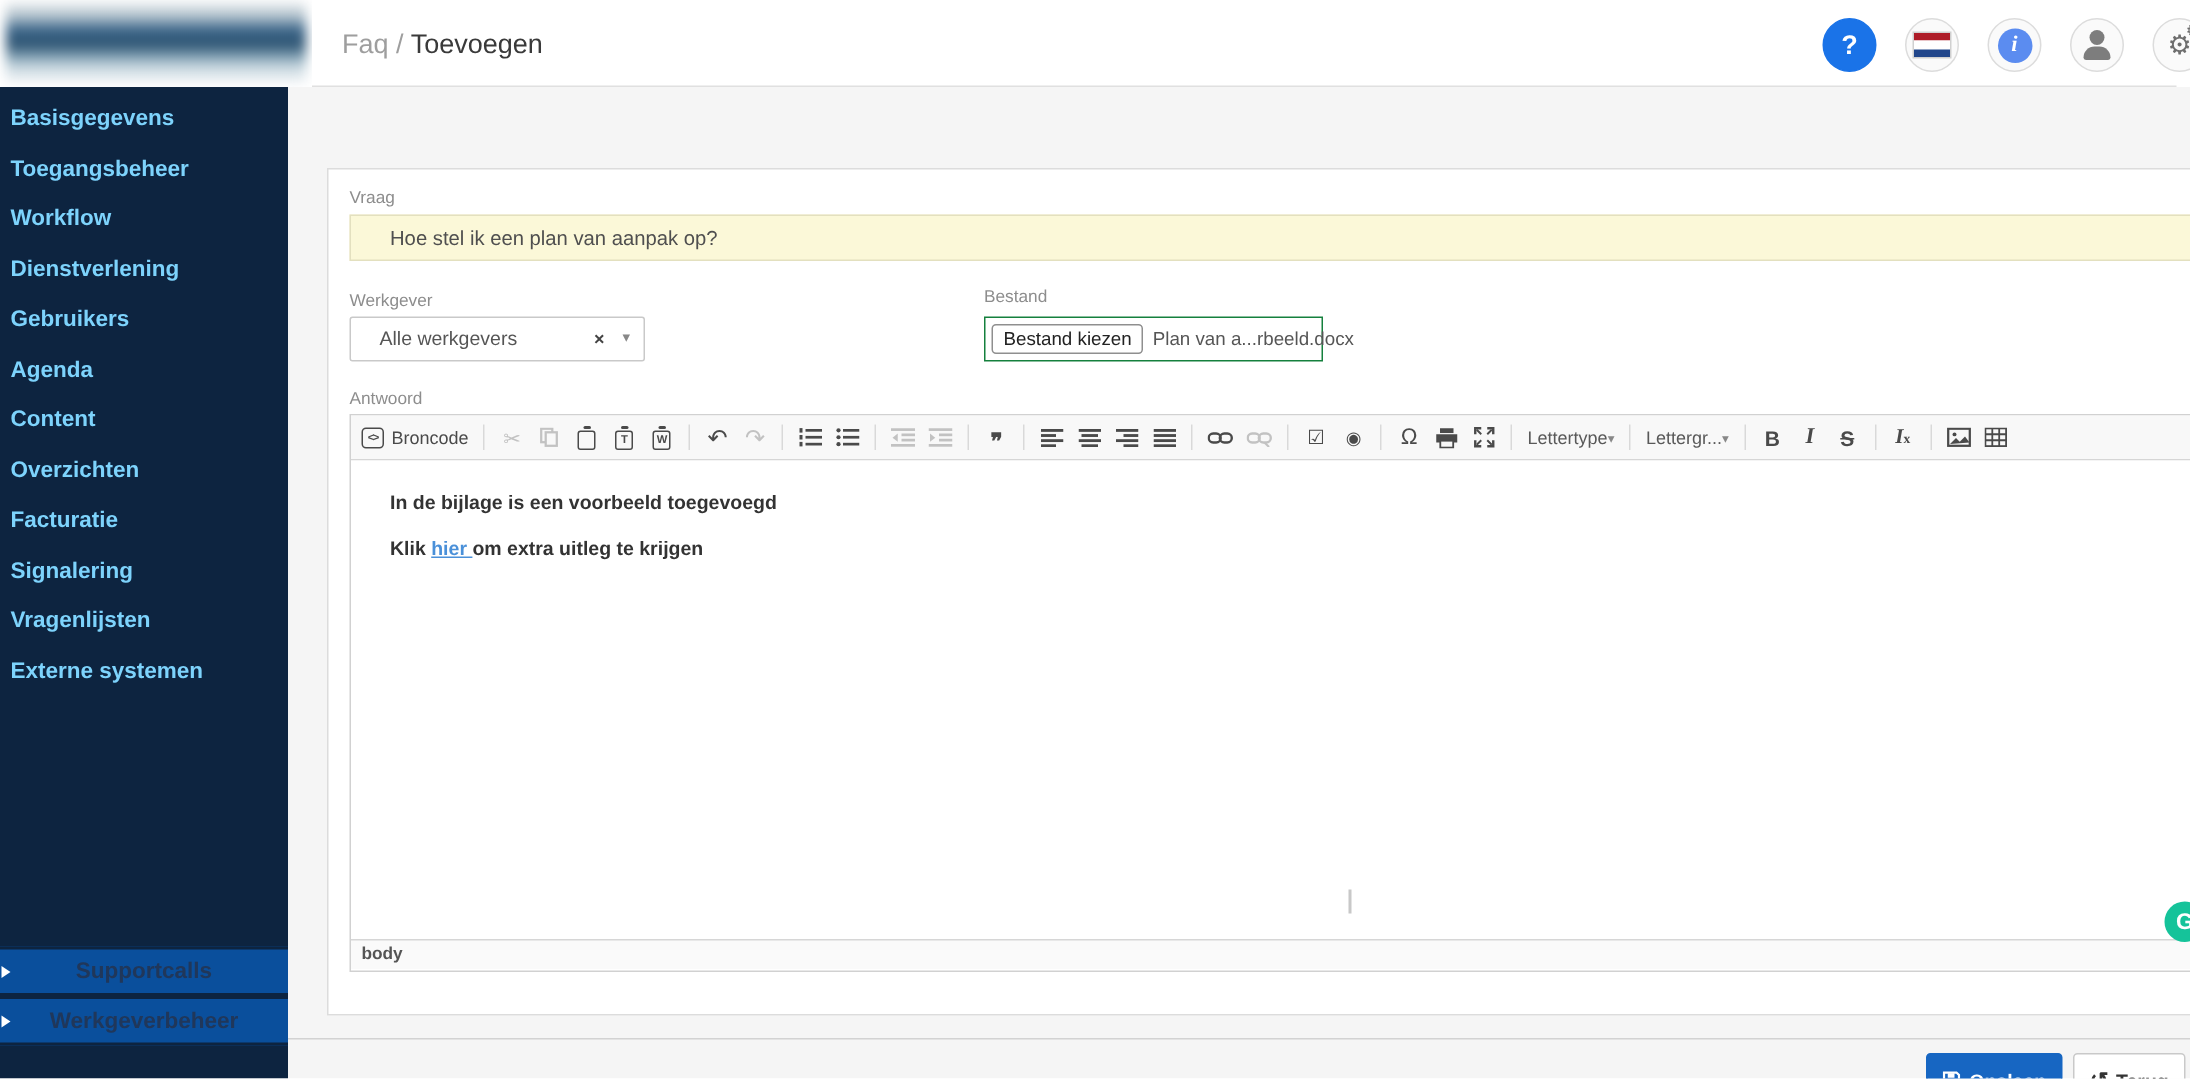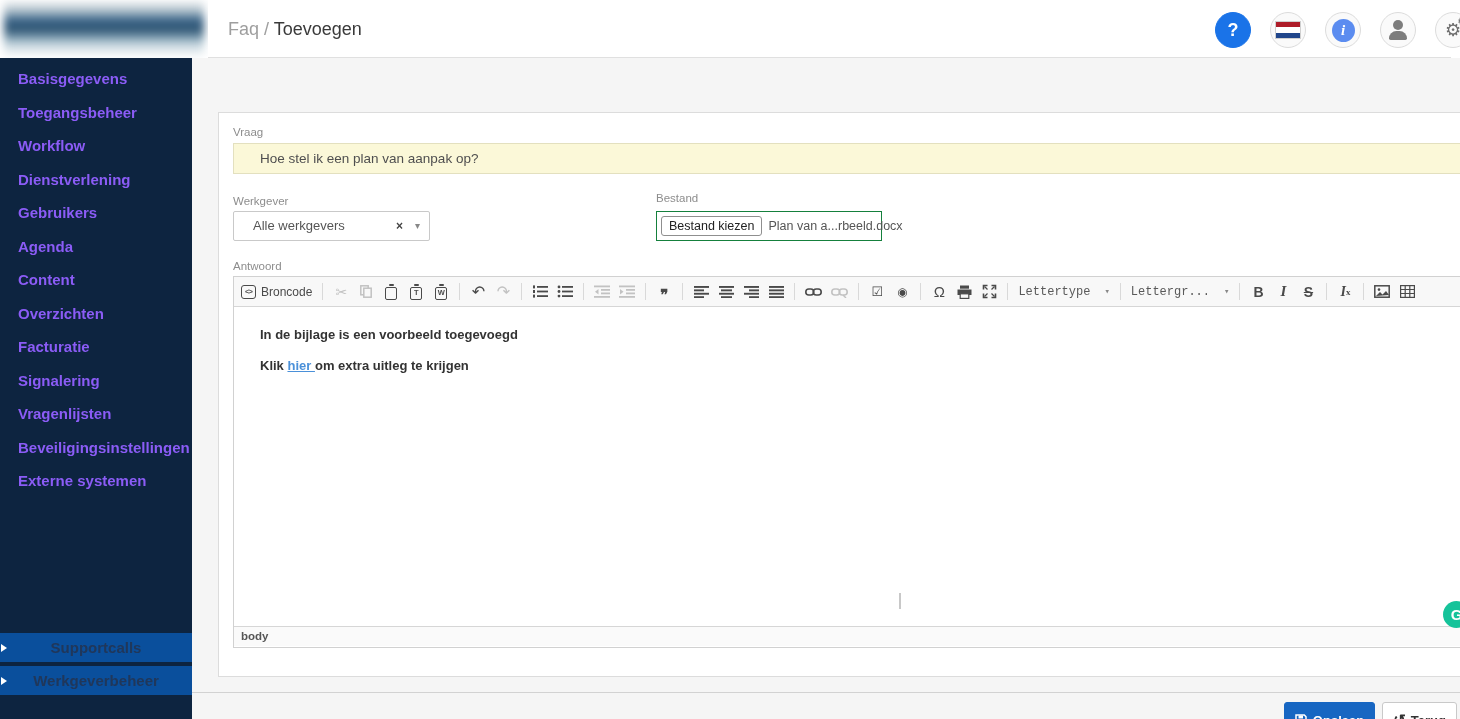--- a/index.html
+++ b/index.html
@@ -22,21 +22,21 @@
   .info-inner { width:23px; height:23px; border-radius:50%; background:#5b8cf0; color:#fff; font-family:"Liberation Serif",serif; font-style:italic; font-weight:bold; font-size:15px; display:flex; align-items:center; justify-content:center; }
   .person { position:relative; width:20px; height:20px; }
   .person::before { content:""; position:absolute; left:5px; top:0; width:10px; height:10px; border-radius:50%; background:#7d7d7d; }
   .person::after { content:""; position:absolute; left:1px; top:11px; width:18px; height:9px; border-radius:9px 9px 2px 2px; background:#7d7d7d; }
   .gears { color:#6e6e6e; font-size:18px; position:relative; line-height:1; }
   .gears .g2 { position:absolute; font-size:11px; right:-6px; top:-5px; }
 
   
   .sidebar { position:absolute; left:0; top:58px; width:192px; height:661px; background:#0d2440; z-index:10; }
   .snav { padding-top:4px; }
-  .snav .sitem { height:33.5px; line-height:33.5px; padding-left:18px; color:#8b5cf6; font-weight:bold; font-size:15px; white-space:nowrap; cursor:pointer; }
+  .snav .sitem { height:33.5px; line-height:33.5px; padding-left:7px; color:#7dd3fc; font-weight:bold; font-size:15px; white-space:nowrap; cursor:pointer; }
   .sbottom { position:absolute; left:0; right:0; top:573px; }
   .sbtn { position:relative; height:33px; background:#0a4f9c; border-top:2px solid #0d2440; border-bottom:2px solid #0d2440; color:#20375a; font-weight:bold; font-size:15px; text-align:center; line-height:29px; cursor:pointer; }
   .sbtn .mark { position:absolute; left:1px; top:50%; margin-top:-4px; width:0; height:0; border-left:6px solid #fff; border-top:4px solid transparent; border-bottom:4px solid transparent; }
 
   
   .main { position:absolute; left:192px; top:58px; right:0; bottom:0; background:#f5f5f5; }
   .card { position:absolute; left:26px; top:54px; right:-20px; height:565px; background:#fff; border:1px solid #dcdcdc; }
   .flabel { position:absolute; font-size:11.5px; color:#8d8d8d; }
   .vraag-input { position:absolute; left:14px; top:30px; right:15px; height:31px; background:#fbf8d8; border:1px solid #e3e0bf; line-height:29px; padding-left:26px; font-size:13.5px; color:#4f4f4f; }
   .select { position:absolute; left:14px; top:98px; width:197px; height:30px; border:1px solid #c9c9c9; border-radius:2px; background:#fff; font-size:13px; color:#555; line-height:28px; padding-left:19px; cursor:pointer; }
@@ -51,21 +51,21 @@
   .toolbar { height:30px; background:#f8f8f8; border-bottom:1px solid #d6d6d6; display:flex; align-items:center; padding:0 7px; gap:9px; color:#4a4a4a; }
   .tb { display:flex; align-items:center; justify-content:center; min-width:16px; height:22px; cursor:pointer; color:#4a4a4a; font-size:14px; }
   .tb.dis { color:#c2c2c2; cursor:default; }
   .sep { width:1px; height:17px; background:#d9d9d9; margin:0 1px; }
   .srcbox { display:inline-flex; align-items:center; justify-content:center; width:15px; height:14px; border:1.5px solid currentColor; border-radius:3px; font-size:7.5px; font-weight:bold; margin-right:5px; letter-spacing:-1px; }
   .tb-label { font-size:12px; color:#4a4a4a; }
   .clip { position:relative; display:inline-block; width:12px; height:13px; border:1.6px solid currentColor; border-radius:2px; margin-top:3px; }
   .clip::before { content:""; position:absolute; left:2.2px; top:-4px; width:5px; height:2.6px; background:currentColor; border-radius:1px; }
   .clip b { position:absolute; left:0; right:0; top:0; text-align:center; font-size:7.5px; line-height:10px; }
   .quote-g { font-size:15px; font-weight:bold; line-height:10px; padding-top:6px; }
-  .ddl { display:flex; align-items:center; gap:14px; cursor:pointer;font-family:Liberation Mono, monospace; }
+  .ddl { display:flex; align-items:center; cursor:pointer; }
   .ddl .t { font-size:12px; color:#595959; }
   .ddl .c { font-size:9px; color:#888; }
   .bold-b { font-weight:bold; font-size:14px; }
   .ital-i { font-family:"Liberation Serif",serif; font-style:italic; font-weight:bold; font-size:15px; }
   .strk-s { font-weight:bold; font-size:14px; text-decoration:line-through; }
   .rfmt { font-family:"Liberation Serif",serif; font-style:italic; font-weight:bold; font-size:14px; }
   .rfmt sub { font-size:9px; font-style:normal; }
   .content { position:relative; height:319px; background:#fff; overflow:hidden; cursor:text; }
   .content p { margin:0 0 0 26px; font-size:13px; font-weight:600; color:#333; }
   .content p.p1 { padding-top:20px; }
@@ -122,21 +122,20 @@
     <div class="sitem">Toegangsbeheer</div>
     <div class="sitem">Workflow</div>
     <div class="sitem">Dienstverlening</div>
     <div class="sitem">Gebruikers</div>
     <div class="sitem">Agenda</div>
     <div class="sitem">Content</div>
     <div class="sitem">Overzichten</div>
     <div class="sitem">Facturatie</div>
     <div class="sitem">Signalering</div>
     <div class="sitem">Vragenlijsten</div>
-    <div class="sitem">Beveiligingsinstellingen</div>
     <div class="sitem">Externe systemen</div>
   </div>
   <div class="sbottom">
     <div class="sbtn">
       <span class="mark"></span>
       <span>Supportcalls</span>
     </div>
     <div class="sbtn">
       <span class="mark"></span>
       <span>Werkgeverbeheer</span>

